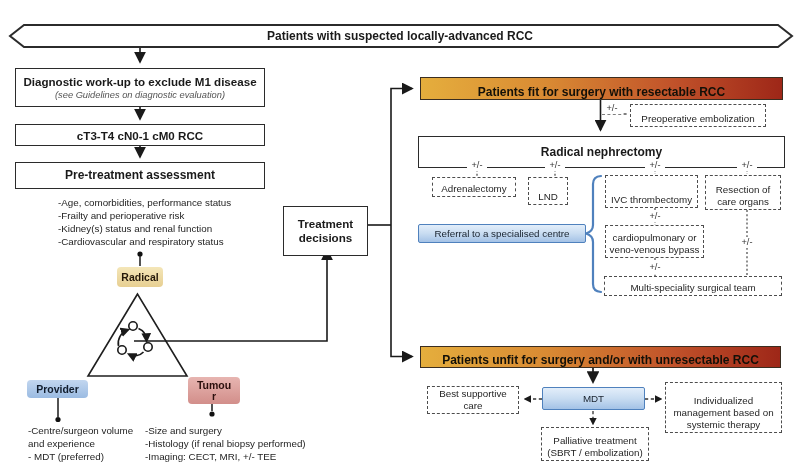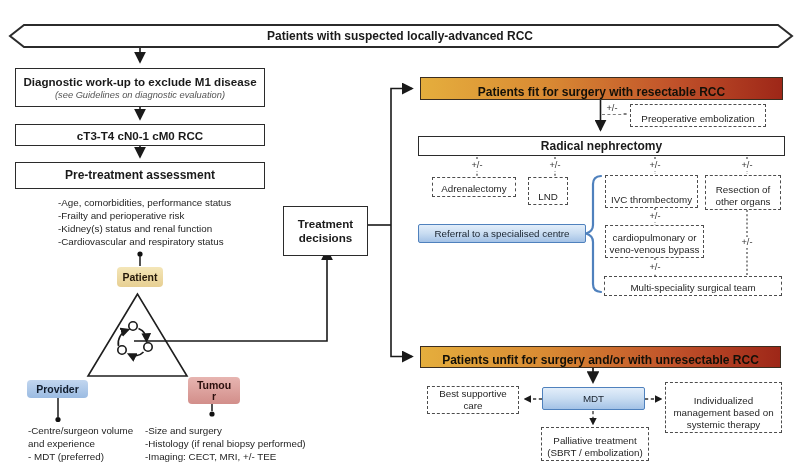--- a/index.html
+++ b/index.html
@@ -123,21 +123,21 @@
   </div>
 
   <div class="factors" style="left:58px;top:196px;width:215px;">
     <span>-Age, comorbidities, performance status</span>
     <span>-Frailty and perioperative risk</span>
     <span>-Kidney(s) status and renal function</span>
     <span>-Cardiovascular and respiratory status</span>
   </div>
 
   <div class="pill pill-patient" style="left:117px;top:267px;width:46px;height:20px;">
-    <span>Patient</span>
+    <span>Radical</span>
   </div>
 
   <div class="pill pill-provider" style="left:27px;top:380px;width:61px;height:18px;">
     <span>Provider</span>
   </div>
 
   <div class="pill pill-tumour" style="left:188px;top:377px;width:52px;height:27px;">
     <span>Tumou</span>
     <span>r</span>
   </div>
@@ -161,21 +161,21 @@
   <div class="banner-grad" style="left:420px;top:77px;width:363px;height:23px;">
     <span>Patients fit for surgery with resectable RCC</span>
   </div>
 
   <span class="pm" style="left:602px;top:103px;">+/-</span>
 
   <div class="box-dashed" style="left:630px;top:104px;width:136px;height:23px;">
     <span>Preoperative embolization</span>
   </div>
 
-  <div class="box-solid" style="left:418px;top:136px;width:367px;height:20px;">
+  <div class="box-solid" style="left:418px;top:136px;width:367px;height:32px;">
     <div class="b-title" style="font-size:12px;">Radical nephrectomy</div>
   </div>
 
   <span class="pm" style="left:467px;top:160px;">+/-</span>
   <span class="pm" style="left:545px;top:160px;">+/-</span>
   <span class="pm" style="left:645px;top:160px;">+/-</span>
   <span class="pm" style="left:737px;top:160px;">+/-</span>
   <span class="pm" style="left:645px;top:211px;">+/-</span>
   <span class="pm" style="left:737px;top:237px;">+/-</span>
   <span class="pm" style="left:645px;top:262px;">+/-</span>
@@ -186,21 +186,21 @@
 
   <div class="box-dashed" style="left:528px;top:177px;width:40px;height:28px;">
     <span>LND</span>
   </div>
 
   <div class="box-dashed" style="left:605px;top:175px;width:93px;height:33px;">
     <span>IVC thrombectomy</span>
   </div>
 
   <div class="box-dashed" style="left:705px;top:175px;width:76px;height:35px;">
-    <span>Resection of other organs</span>
+    <span>Resection of care organs</span>
   </div>
 
   <div class="box-dashed" style="left:605px;top:225px;width:99px;height:33px;">
     <span>cardiopulmonary or veno-venous bypass</span>
   </div>
 
   <div class="box-dashed" style="left:604px;top:276px;width:178px;height:20px;">
     <span>Multi-speciality surgical team</span>
   </div>
 

